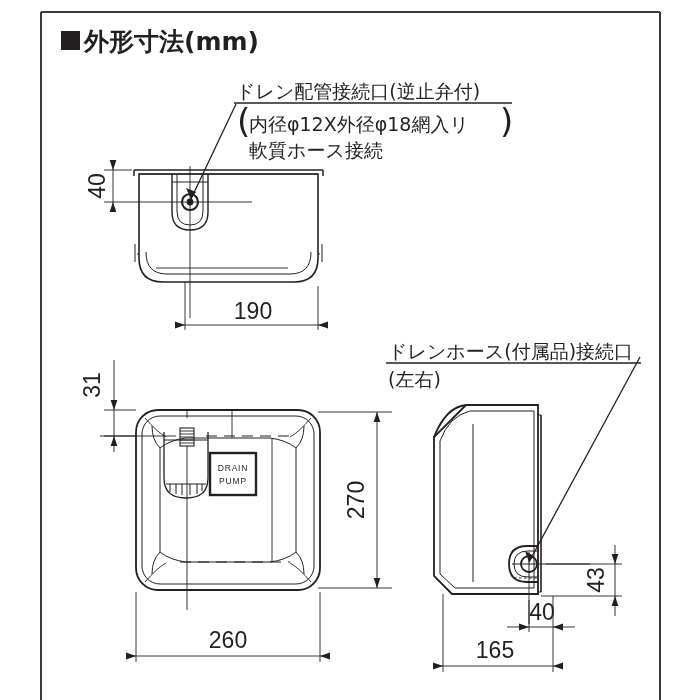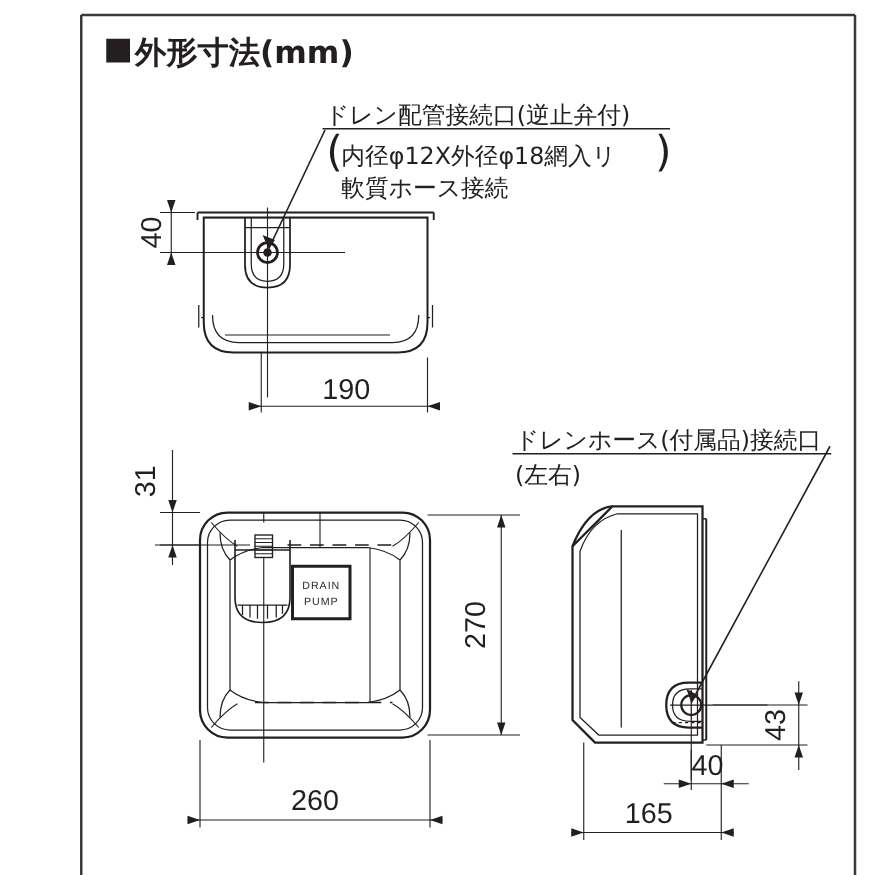--- a/index.html
+++ b/index.html
@@ -12,21 +12,20 @@
     height: 700px;
     font-family: "Liberation Sans", sans-serif;
     color: #231f20;
     overflow: hidden;
   }
   #root {
     position: relative;
     width: 620px;
     height: 700px;
     background: #ffffff;
-    margin-left: 24px;
   }
   #drawing {
     position: absolute;
     left: 0;
     top: 0;
   }
   .cjk {
     font-family: "DejaVu Sans", sans-serif;
   }
 </style>

